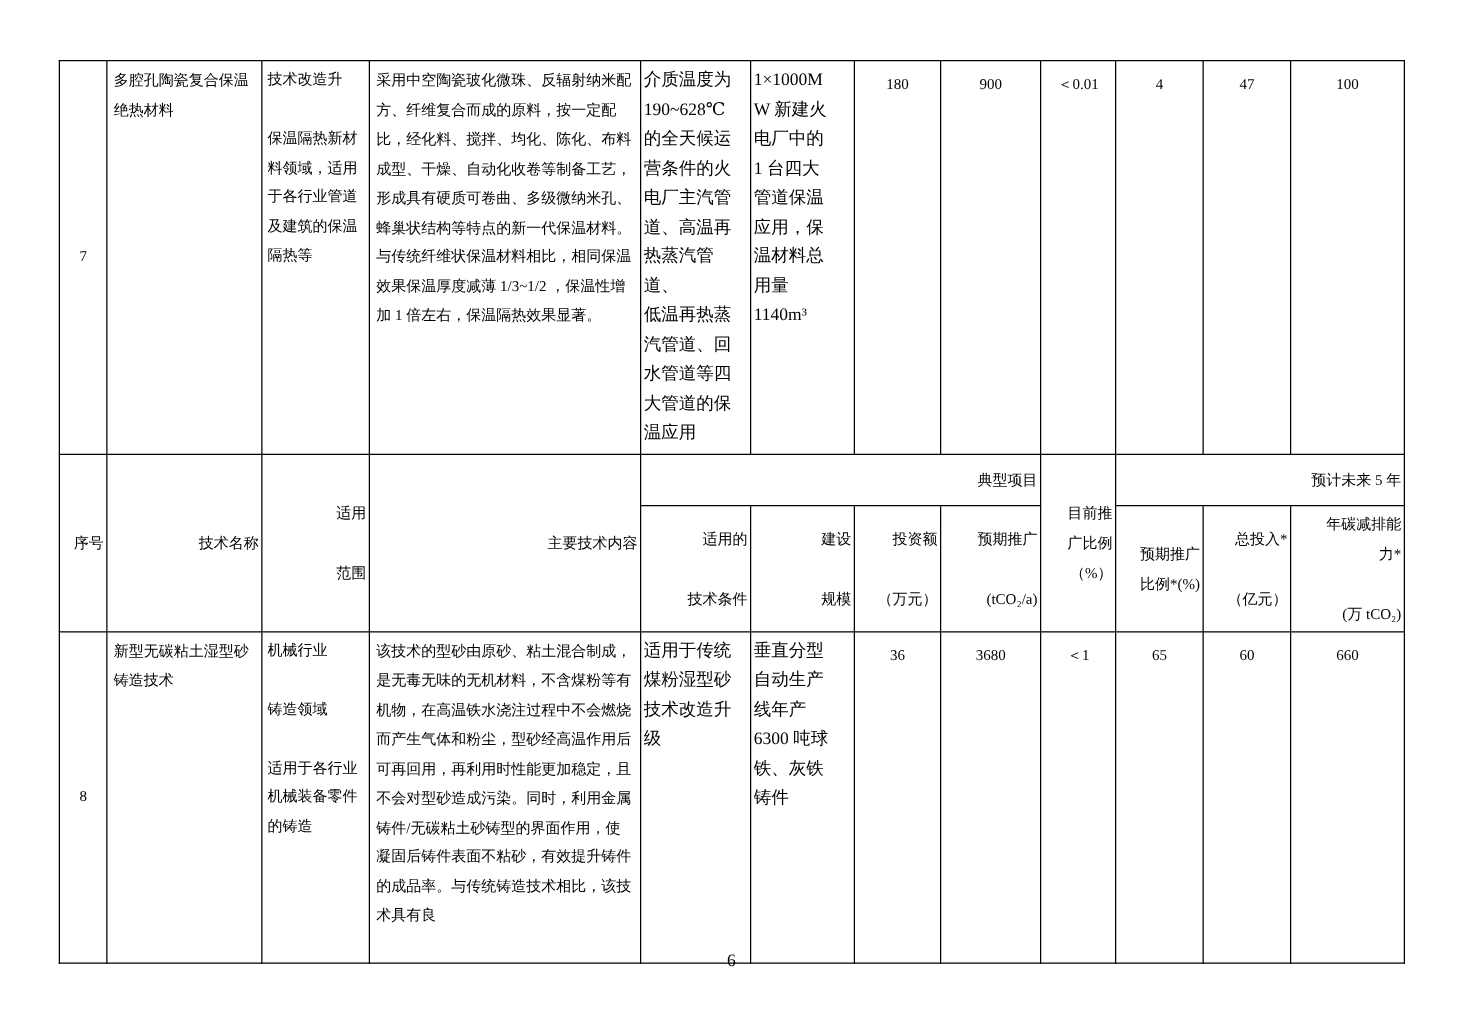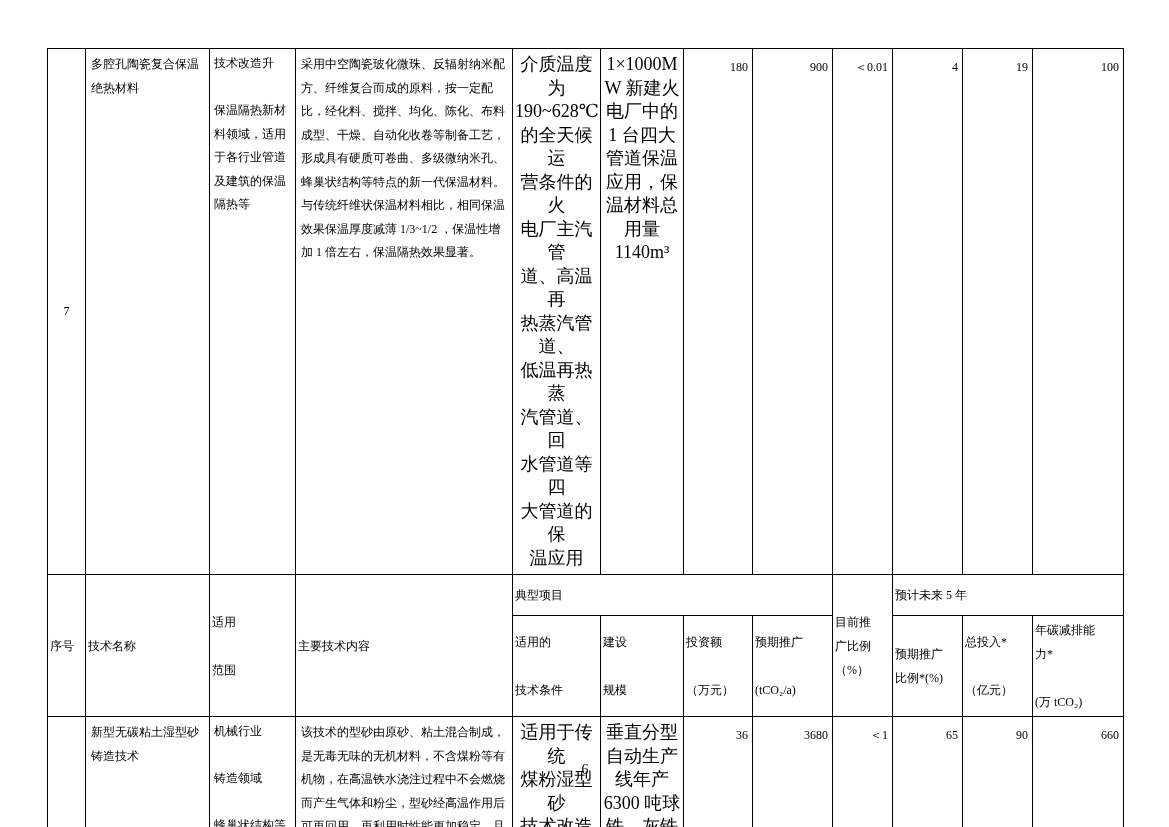--- a/index.html
+++ b/index.html
@@ -27,23 +27,23 @@
     padding: 3px 4px;
     white-space: pre-line;
     overflow: hidden;
   }
   tr.r7  { height: 303px; }
   tr.rh1 { height: 41px; }
   tr.rh2 { height: 100px; }
   tr.r8  { height: 265px; }
   td.mid { vertical-align: middle; }
   td.ctr { text-align: center; }
-  td.hdr { vertical-align: middle; text-align: left; line-height: 24px; padding: 2px; }
-  td.num { text-align: right; padding-top: 7px; }
-  td.narrow { font-size: 18px; padding: 4px 2px; text-align: center; }
+  td.hdr { vertical-align: middle; text-align: right; line-height: 24px; padding: 2px; }
+  td.num { text-align: center; padding-top: 7px; }
+  td.narrow { font-size: 14px; padding: 4px 2px; }
   td.seq { padding: 2px 1px; }
   td.name-cell { padding: 4px 5px; }
   td.content-cell { padding: 4px 5px; margin-top: 12px; }
   .page-footer {
     position: absolute;
     left: 47px; top: 762px;
     width: 1076px;
     text-align: center;
     font-size: 14px;
   }
@@ -92,21 +92,21 @@
 1 台四大
 管道保温
 应用，保
 温材料总
 用量
 1140m³</td>
       <td class="num">180</td>
       <td class="num">900</td>
       <td class="num">＜0.01</td>
       <td class="num">4</td>
-      <td class="num">19</td>
+      <td class="num">47</td>
       <td class="num">100</td>
     </tr>
     <tr class="rh1">
       <td rowspan="2" class="hdr">序号</td>
       <td rowspan="2" class="hdr">技术名称</td>
       <td rowspan="2" class="hdr">适用
 
 范围</td>
       <td rowspan="2" class="hdr">主要技术内容</td>
       <td colspan="4" class="hdr">典型项目</td>
@@ -138,35 +138,35 @@
 
 (万 tCO₂)</td>
     </tr>
     <tr class="r8">
       <td class="seq mid ctr">8</td>
       <td class="name-cell">新型无碳粘土湿型砂铸造技术</td>
       <td>机械行业
 
 铸造领域
 
-蜂巢状结构等特点的新一代保温材料</td>
+适用于各行业机械装备零件的铸造</td>
       <td class="content-cell">该技术的型砂由原砂、粘土混合制成，是无毒无味的无机材料，不含煤粉等有机物，在高温铁水浇注过程中不会燃烧而产生气体和粉尘，型砂经高温作用后可再回用，再利用时性能更加稳定，且不会对型砂造成污染。同时，利用金属铸件/无碳粘土砂铸型的界面作用，使凝固后铸件表面不粘砂，有效提升铸件的成品率。与传统铸造技术相比，该技术具有良</td>
       <td class="narrow">适用于传统
 煤粉湿型砂
 技术改造升
 级</td>
       <td class="narrow">垂直分型
 自动生产
 线年产
 6300 吨球
 铁、灰铁
 铸件</td>
       <td class="num">36</td>
       <td class="num">3680</td>
       <td class="num">＜1</td>
       <td class="num">65</td>
-      <td class="num">90</td>
+      <td class="num">60</td>
       <td class="num">660</td>
     </tr>
   </tbody>
 </table>
 
 <div class="page-footer">6</div>
 
 </body></html>

